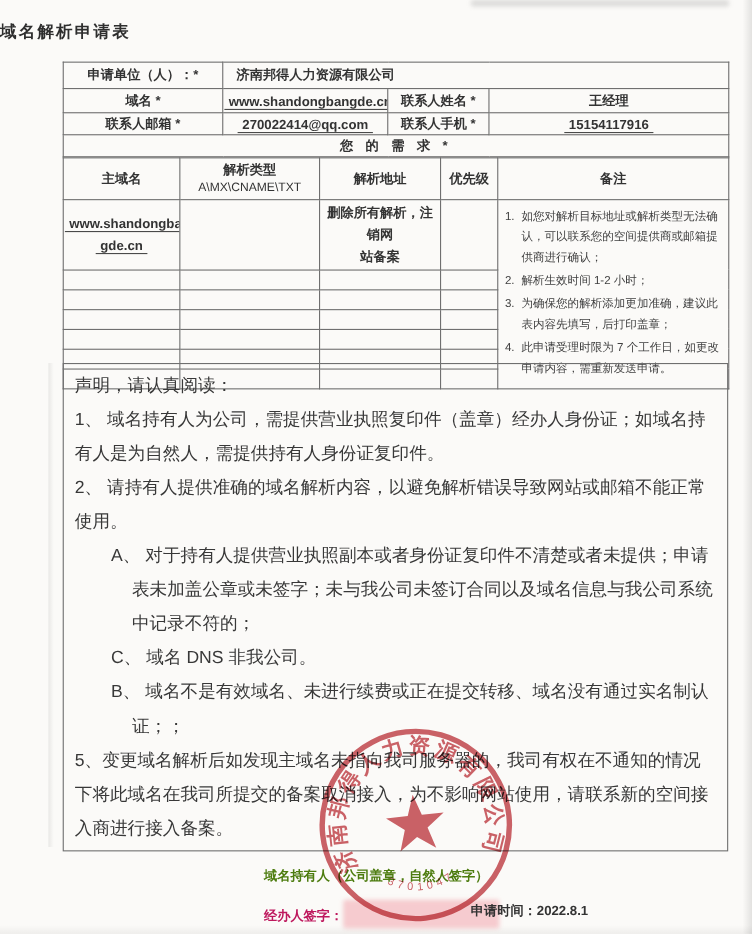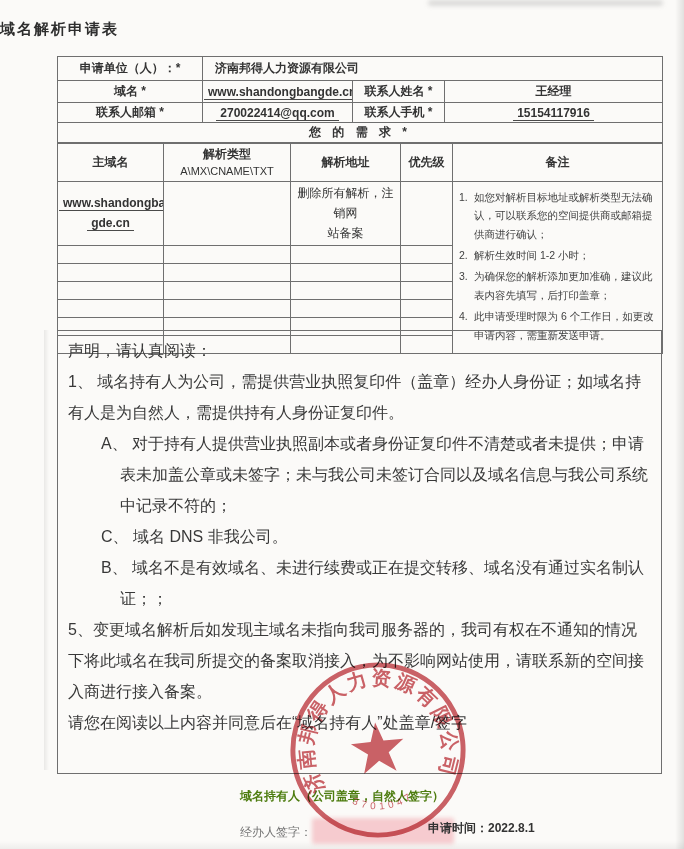--- a/index.html
+++ b/index.html
@@ -31,34 +31,34 @@
   .val{font-weight:bold;}
   .val-left{text-align:left !important;padding-left:12px;}
   .u{border-bottom:1px solid #4a4a4a;padding:0 4px;}
   .section-row{font-weight:bold;letter-spacing:4px;font-size:12px;}
 
   .needs-table{position:absolute;left:57px;top:143px;width:605px;}
   .needs-table td{font-size:12px;text-align:center;vertical-align:middle;color:#333;}
   .needs-head{font-weight:bold;line-height:1.5;}
   .needs-head .sub{font-weight:normal;font-size:11px;letter-spacing:0;}
   .cell-domain{font-weight:bold;font-size:12px;line-height:1.7;}
-  .cell-addr{font-weight:normal;font-size:11.5px;line-height:1.7;}
+  .cell-addr{font-weight:bold;font-size:11.5px;line-height:1.7;}
   .remark-cell{vertical-align:top !important;text-align:left !important;padding:6px 8px 4px 6px;}
   .remark-item{display:flex;font-size:10.5px;line-height:1.8;color:#3f3f3f;margin-bottom:2px;}
   .remark-item .n{width:15px;flex:none;}
   .remark-item .t{flex:1;}
 
   .declaration{position:absolute;left:57px;top:330px;width:583px;height:434px;
     border:1px solid #6f6f6f;padding:4px 10px;overflow:hidden;}
   .declaration p{margin:0;font-size:16px;line-height:31px;color:#383838;}
   .dec-sub{padding-left:52px;text-indent:-19px;}
   .dec-bold{font-weight:normal;font-size:11px;}
 
   .footer-holder{position:absolute;left:240px;top:788px;font-size:12px;font-weight:bold;color:#4d7c0f;}
-  .footer-sign{position:absolute;left:240px;top:824px;font-size:12px;font-weight:normal;color:#737373;}
+  .footer-sign{position:absolute;left:240px;top:824px;font-size:12px;font-weight:bold;color:#be185d;}
   .footer-date{position:absolute;left:428px;top:820px;font-size:12px;font-weight:bold;color:#333;}
   .footer-date .dv{font-weight:bold;}
   .redaction{position:absolute;left:312px;top:818px;width:142px;height:26px;
     background:rgba(242,178,184,.65);filter:blur(2px);border-radius:2px;}
 
   .seal{position:absolute;left:284px;top:656px;width:188px;height:188px;
     opacity:.85;mix-blend-mode:multiply;transform:rotate(-6deg);}
 </style>
 </head>
 <body>
@@ -138,21 +138,21 @@
       <div class="remark-item">
         <span class="n">2.</span>
         <span class="t">解析生效时间 1-2 小时；</span>
       </div>
       <div class="remark-item">
         <span class="n">3.</span>
         <span class="t">为确保您的解析添加更加准确，建议此表内容先填写，后打印盖章；</span>
       </div>
       <div class="remark-item">
         <span class="n">4.</span>
-        <span class="t">此申请受理时限为 6 个工作日，如更改申请内容，需重新发送申请。</span>
+        <span class="t">此申请受理时限为 7 个工作日，如更改申请内容，需重新发送申请。</span>
       </div>
     </td>
   </tr>
   <tr style="height:18px">
         <td></td>
         <td></td>
         <td></td>
         <td></td>
       </tr>
   <tr style="height:18px">
@@ -184,20 +184,21 @@
         <td></td>
         <td></td>
         <td></td>
       </tr>
 </tbody>
   </table>
 
 <div class="declaration">
   <p>声明，请认真阅读：</p>
   <p>1、 域名持有人为公司，需提供营业执照复印件（盖章）经办人身份证；如域名持有人是为自然人，需提供持有人身份证复印件。</p>
+  <p>2、 请持有人提供准确的域名解析内容，以避免解析错误导致网站或邮箱不能正常使用。</p>
   <p class="dec-sub">A、 对于持有人提供营业执照副本或者身份证复印件不清楚或者未提供；申请表未加盖公章或未签字；未与我公司未签订合同以及域名信息与我公司系统中记录不符的；</p>
   <p class="dec-sub">C、 域名 DNS 非我公司。</p>
   <p class="dec-sub">B、 域名不是有效域名、未进行续费或正在提交转移、域名没有通过实名制认证；；</p>
   <p class="dec-bold">5、变更域名解析后如发现主域名未指向我司服务器的，我司有权在不通知的情况下将此域名在我司所提交的备案取消接入，为不影响网站使用，请联系新的空间接入商进行接入备案。</p>
   <p>请您在阅读以上内容并同意后在“域名持有人”处盖章/签字</p>
 </div>
 
 <div class="footer-holder">域名持有人（公司盖章，自然人签字）</div>
 <div class="footer-sign">经办人签字：</div>
 <div class="redaction"></div>

